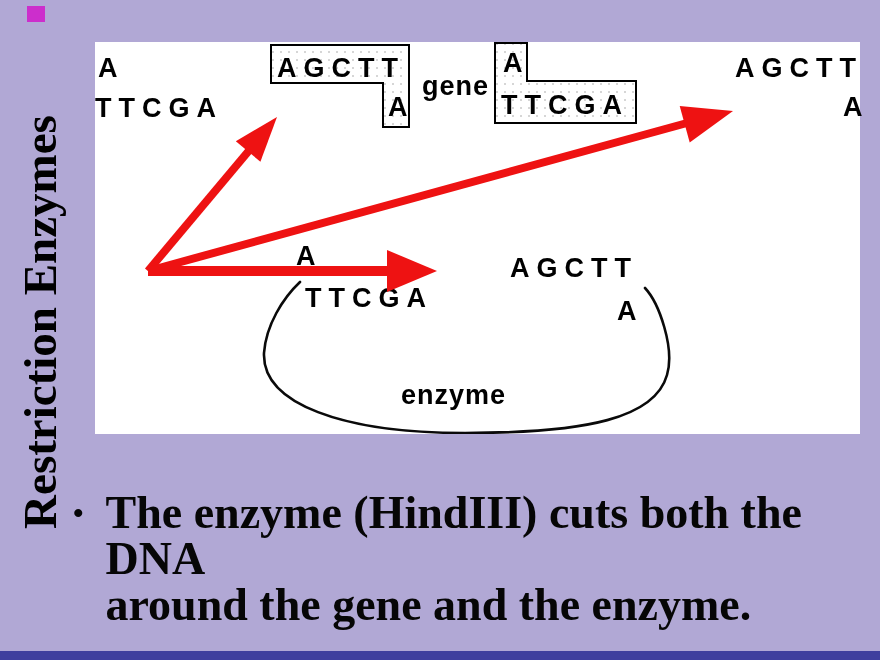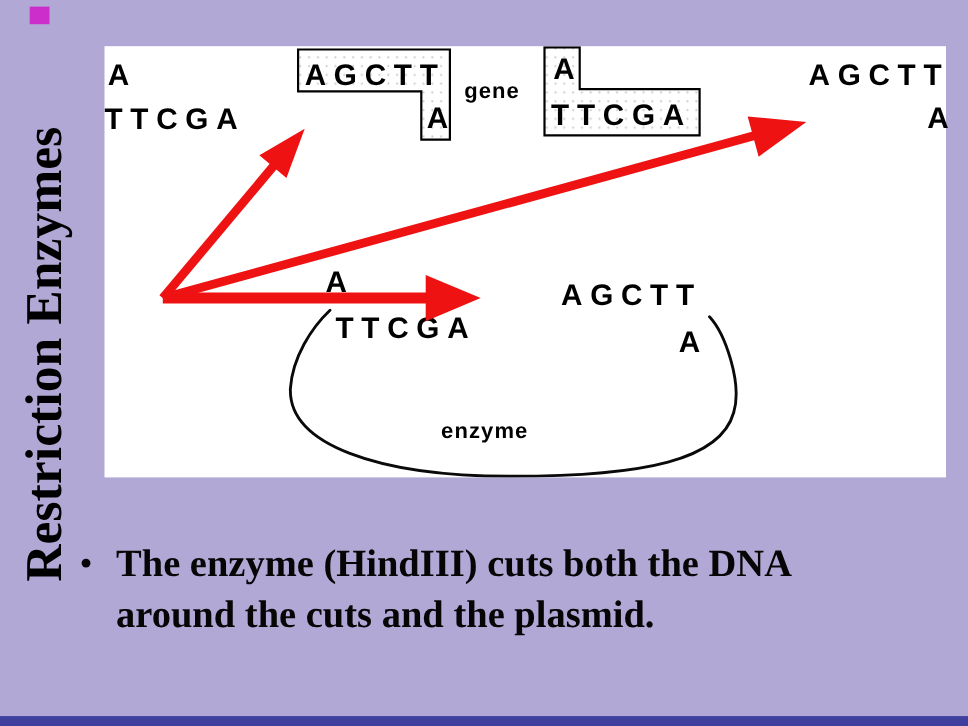--- a/index.html
+++ b/index.html
@@ -39,36 +39,36 @@
   .svg-under{z-index:1;}
   .labels{position:absolute;left:0;top:0;width:100%;height:100%;z-index:2;}
   .svg-over{z-index:3;pointer-events:none;}
   .seq{
     position:absolute;color:var(--ink);
     font-size:27px;font-weight:600;letter-spacing:7px;line-height:1;
     white-space:nowrap;
   }
   .word{
     position:absolute;color:var(--ink);
-    font-size:20px;font-weight:700;letter-spacing:1px;line-height:1;
+    font-size:27px;font-weight:700;letter-spacing:1px;line-height:1;
     white-space:nowrap;
   }
   .stepbox{fill:url(#dots);stroke:#000;stroke-width:2px;}
   .plasmid-arc{fill:none;stroke:#0a0a0a;stroke-width:2.6px;stroke-linecap:round;}
   .ashaft{stroke:var(--arrow);stroke-width:8px;stroke-linecap:butt;}
   .ashaft-thick{stroke:var(--arrow);stroke-width:10px;stroke-linecap:butt;}
   .ahead{fill:var(--arrow);}
   
   .bullet-block{
     position:absolute;left:73px;top:490px;width:780px;
     display:flex;align-items:flex-start;
     font-family:"Liberation Serif",serif;font-weight:bold;color:#060606;
   }
   .marker{font-size:30px;line-height:45px;margin-right:22px;}
-  .bullet-lines{font-size:35px;line-height:46px;}
+  .bullet-lines{font-size:46px;line-height:46px;}
   
   .bottom-bar{
     position:absolute;left:0;bottom:0;width:880px;height:9px;
     background:var(--bar);
   }
 </style>
 </head>
 <body>
 
 <div class="accent-square"></div>
@@ -129,17 +129,17 @@
       <line class="ashaft-thick" x1="53" y1="229" x2="296" y2="229"></line>
       <polygon class="ahead" points="342,229 292,250 292,208"></polygon>
     </g>
   </svg>
 </div>
 
 <div class="bullet-block">
   <span class="marker">•</span>
   <div class="bullet-lines">
     <div>The enzyme (HindIII) cuts both the DNA</div>
-    <div>around the cuts and the plasmid.</div>
+    <div>around the gene and the enzyme.</div>
   </div>
 </div>
 
 <div class="bottom-bar"></div>
 
 </body></html>

